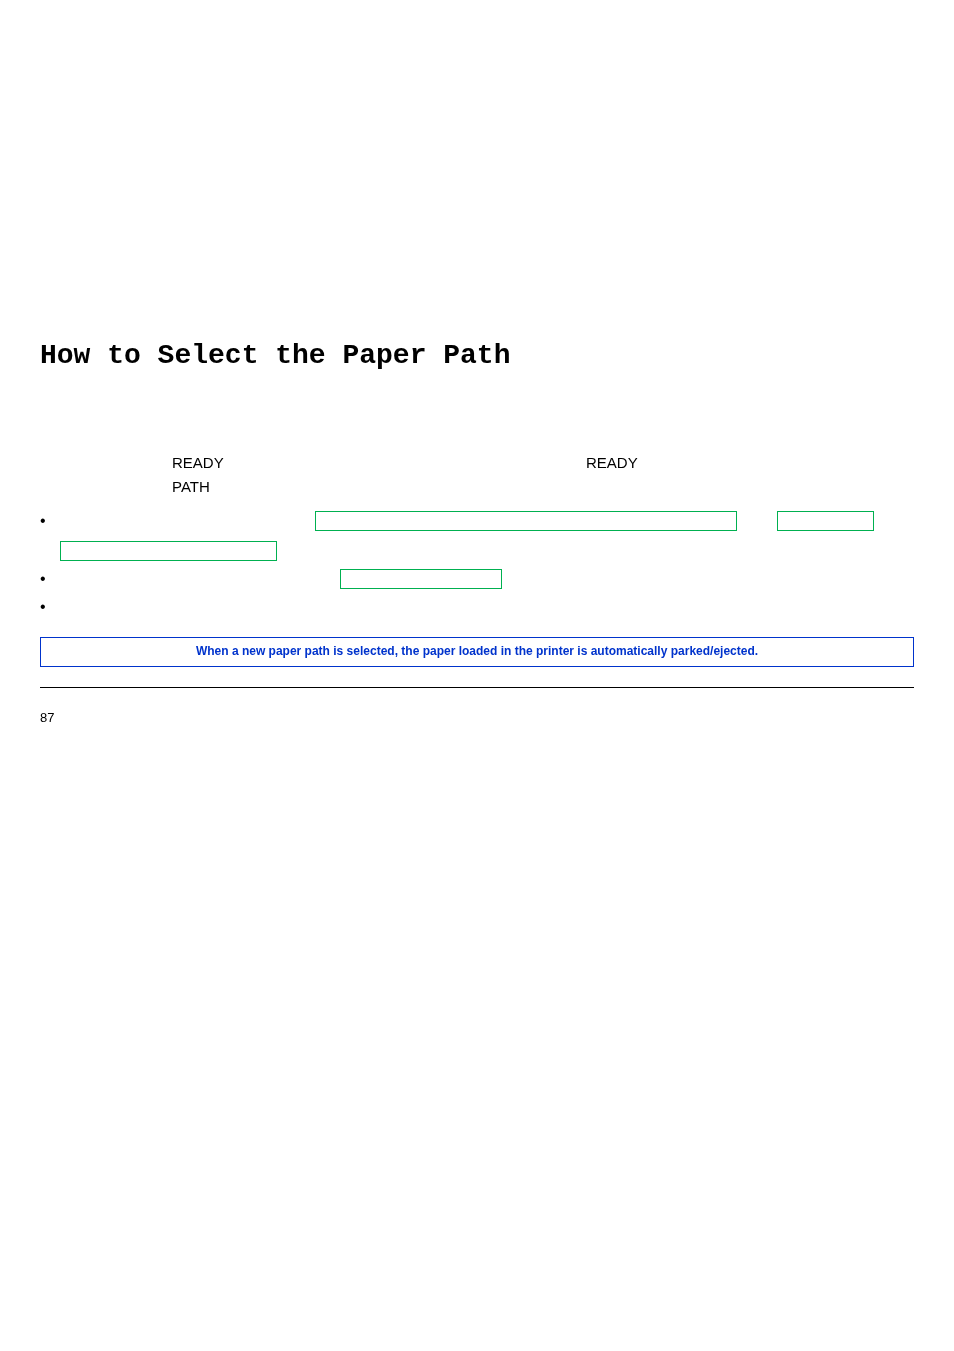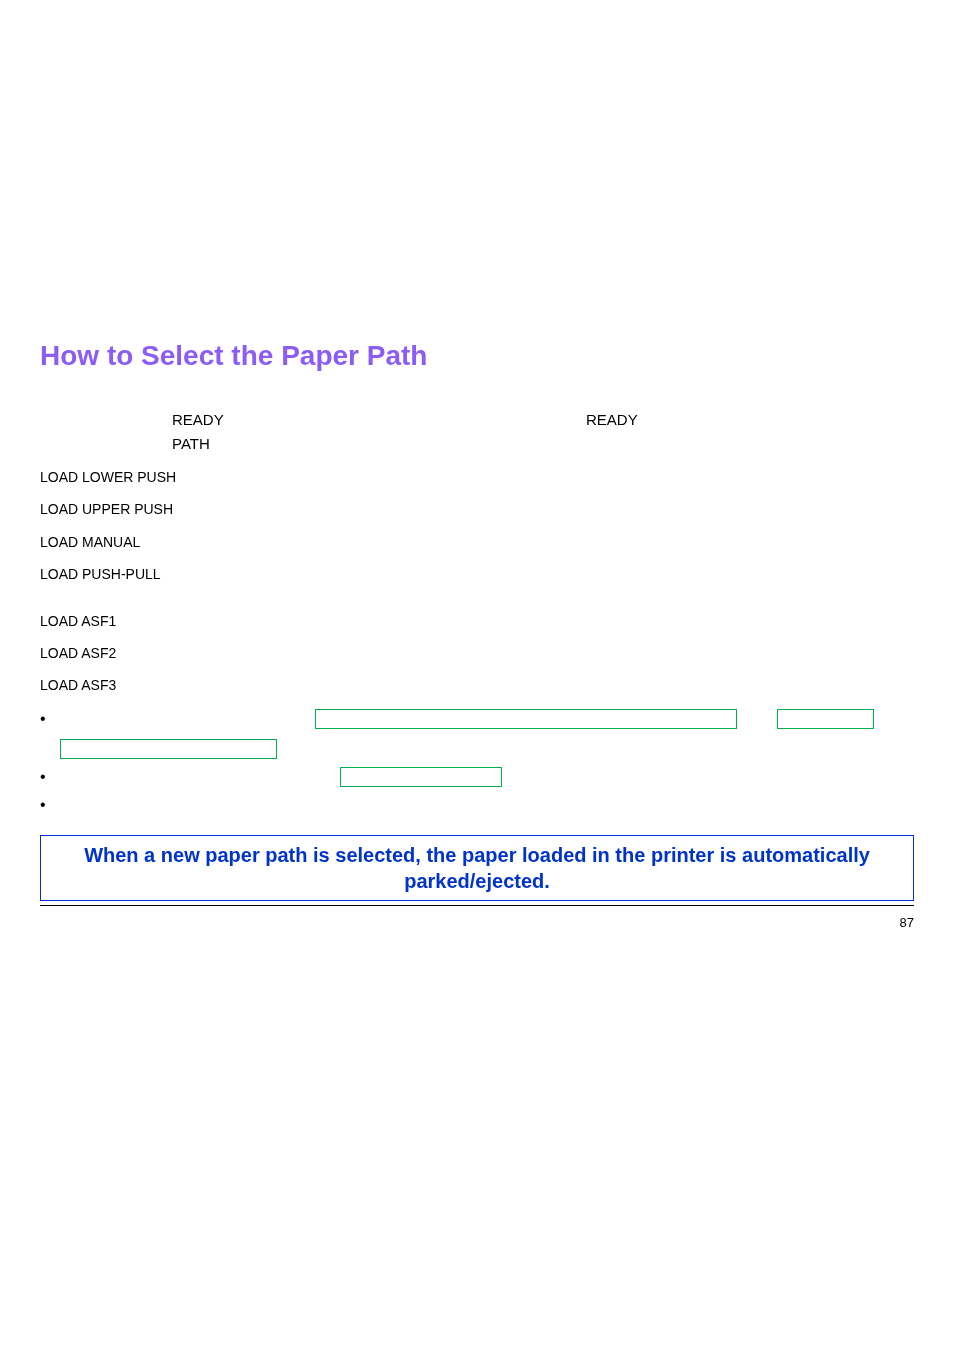--- a/index.html
+++ b/index.html
@@ -8,25 +8,26 @@
     background: #ffffff;
     font-family: Arial, Helvetica, sans-serif;
     width: 954px;
     height: 1351px;
     position: relative;
   }
   .page {
     padding: 0 40px;
   }
   .title {
-    color: #8b5cf6;
+    color: #000000;
     font-weight: bold;
     font-size: 28px;
     margin-top: 340px;
-    margin-bottom: 36px;
+    margin-bottom: 80px;
+    font-family: Liberation Mono, monospace;
     
   }
   .body-text {
     font-size: 15px;
     line-height: 1.6;
     color: #000;
   }
   .ready-row {
     display: flex;
     gap: 12px;
@@ -76,28 +77,28 @@
     height: 18px;
     vertical-align: middle;
   }
   .note-box {
     margin-top: 20px;
     border: 1.5px solid #0033cc;
     padding: 6px 8px;
     text-align: center;
     color: #0033cc;
     font-weight: bold;
-    font-size: 20px;
+    font-size: 12px;
     line-height: 1.3;
   }
   .footer-line {
-    margin-top: 4px;
+    margin-top: 20px;
     border-top: 1px solid #000;
-    padding-top: 7px;
-    text-align: right;
+    padding-top: 20px;
+    text-align: left;
     font-size: 13px;
   }
   .row-1-box1 {
     width: 420px;
     margin-left: 255px;
   }
   .row-1-gap {
     width: 40px;
     display: inline-block;
   }
@@ -129,30 +130,20 @@
       <span class="ready-left"></span>
       <span style="width:60px;">READY</span>
       <span class="ready-mid"></span>
       <span>READY</span>
     </div>
     <div class="ready-row path-row">
       <span class="ready-left"></span>
       <span>PATH</span>
     </div>
 
-    <div class="load-list">
-      <div class="load-item">LOAD LOWER PUSH</div>
-      <div class="load-item">LOAD UPPER PUSH</div>
-      <div class="load-item">LOAD MANUAL</div>
-      <div class="load-item">LOAD PUSH-PULL</div>
-      <div class="load-gap"></div>
-      <div class="load-item">LOAD ASF1</div>
-      <div class="load-item">LOAD ASF2</div>
-      <div class="load-item">LOAD ASF3</div>
-    </div>
 
     <div class="bullet-list">
       <div class="bullet-row">
         <div class="bullet">•</div>
         <div class="bullet-content">
           <span class="link-box row-1-box1"></span>
           <span class="row-1-gap"></span>
           <span class="link-box row-1-box2"></span>
           <div class="row-1-wrap"></div>
           <span class="link-box row-1-box3"></span>

